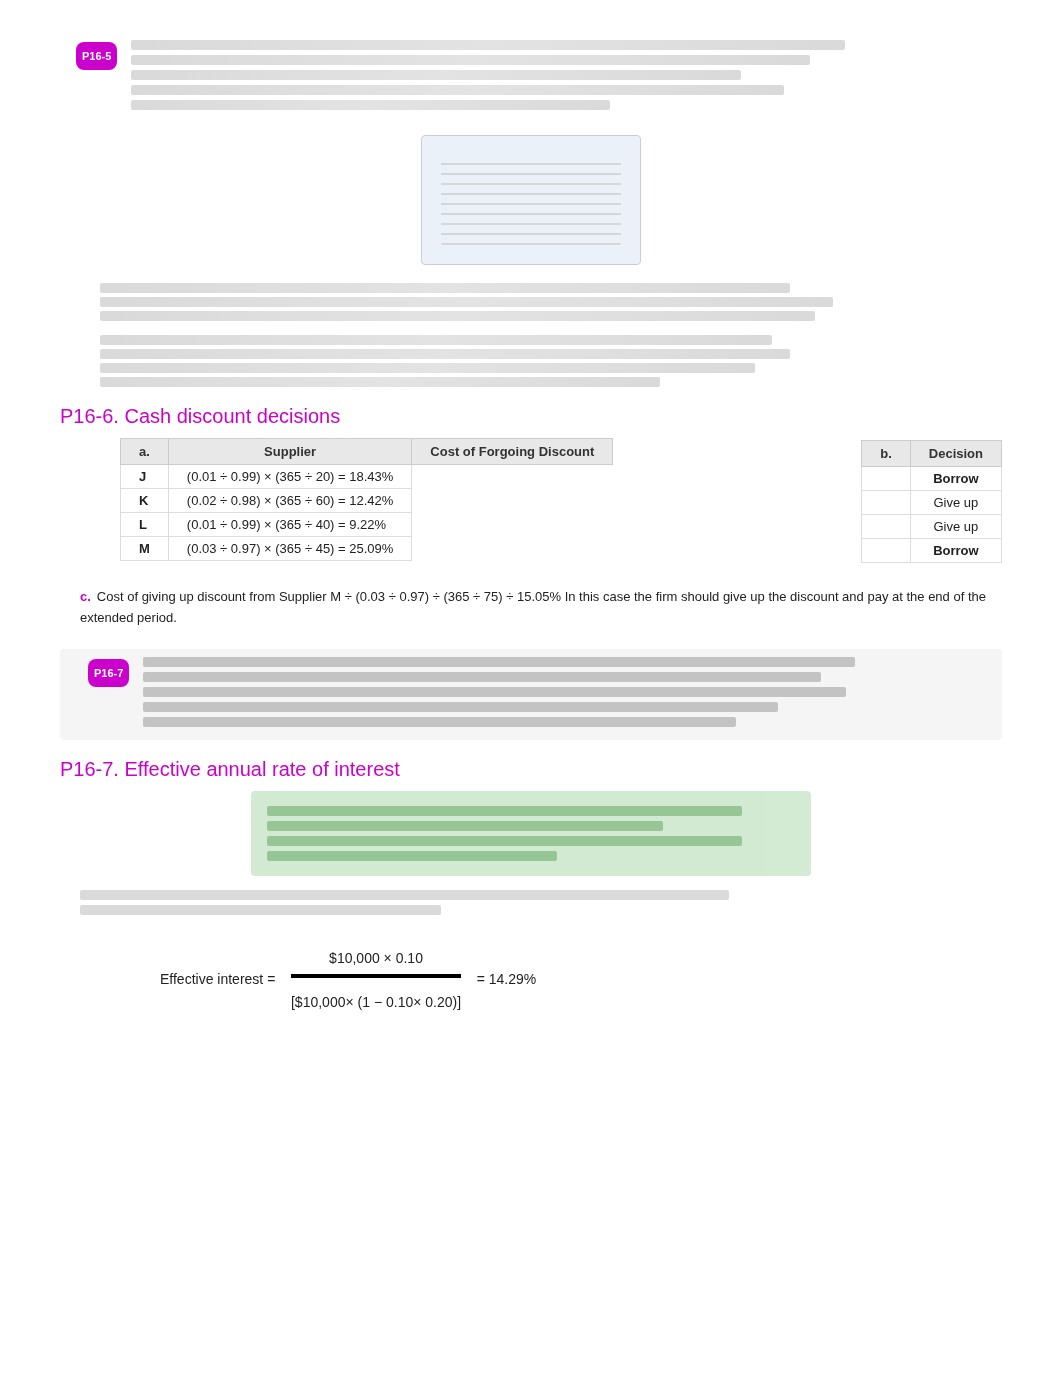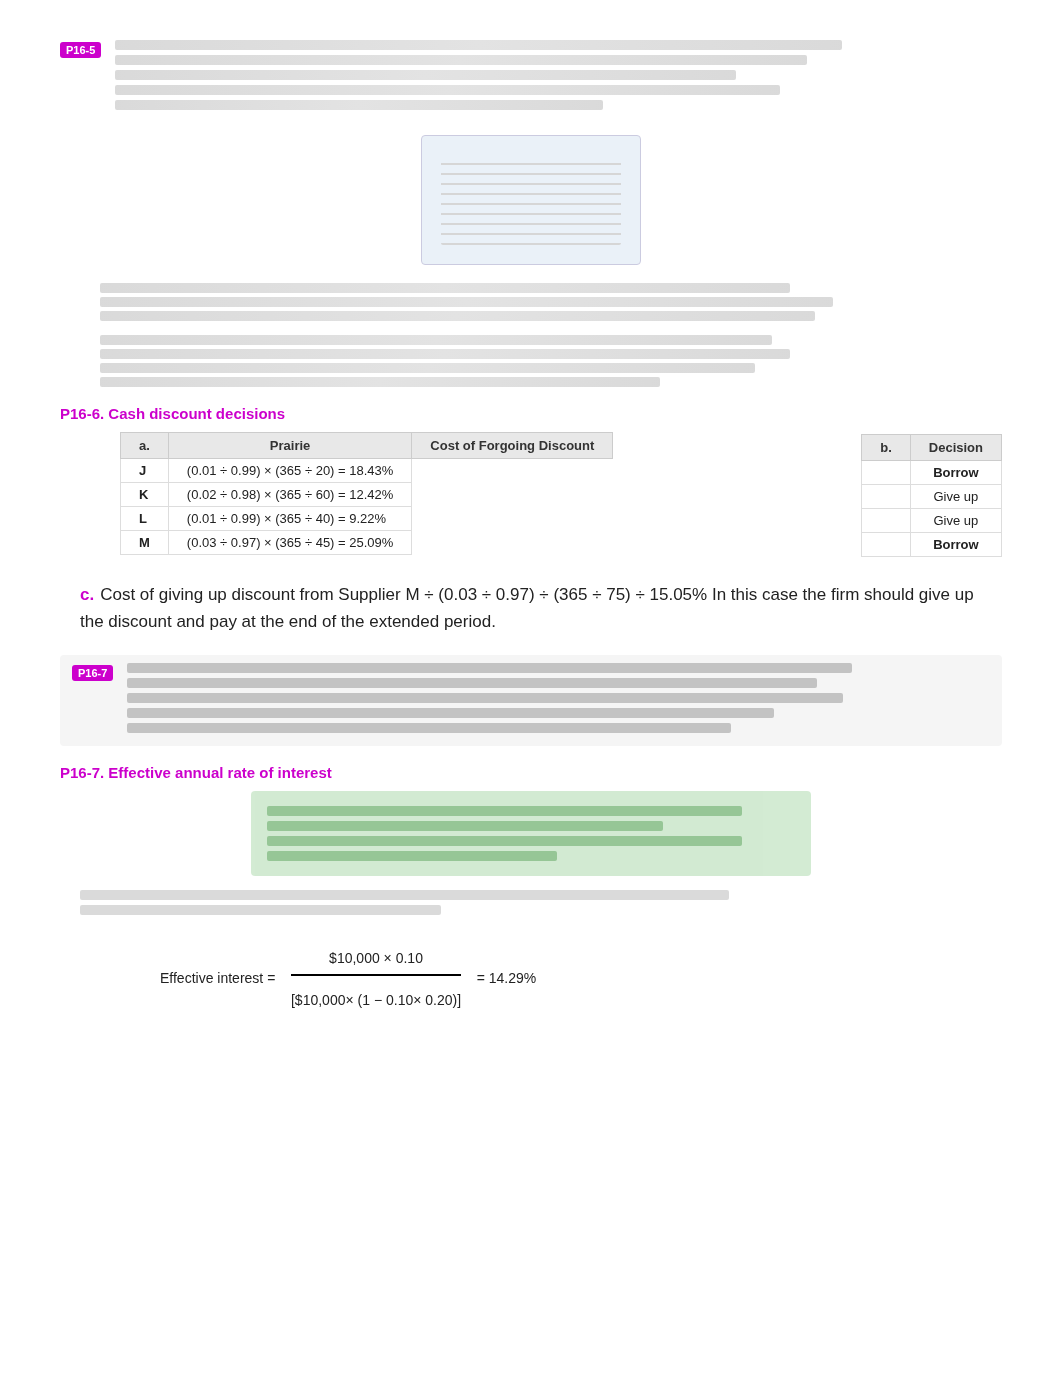--- a/index.html
+++ b/index.html
@@ -8,22 +8,22 @@
       font-family: Arial, sans-serif;
       font-size: 14px;
       color: #222;
       width: 1062px;
       min-height: 1376px;
       padding: 40px 60px;
     }
 
     .problem-header {
       color: #cc00cc;
-      font-weight: bold;
-      font-size: 15px;
+      font-weight: normal;
+      font-size: 20px;
       margin-bottom: 10px;
       margin-top: 10px;
     }
 
     
     .discount-table {
       border-collapse: collapse;
       margin-left: 40px;
       margin-bottom: 14px;
     }
@@ -61,21 +61,21 @@
 
     .narrative-text {
       font-size: 13px;
       color: #222;
       margin-left: 40px;
       margin-bottom: 10px;
       line-height: 1.6;
     }
 
     .part-c {
-      font-size: 17px;
+      font-size: 13px;
       color: #222;
       margin-left: 20px;
       margin-bottom: 14px;
       line-height: 1.6;
     }
 
     
     .image-placeholder {
       width: 220px;
       height: 130px;
@@ -105,24 +105,25 @@
     .top-problem {
       display: flex;
       gap: 14px;
       margin-bottom: 20px;
     }
     .top-problem-label {
       background: #cc00cc;
       color: #fff;
       font-size: 11px;
       font-weight: bold;
-      padding: 2px 6px;
-      border-radius: 3px;
+      padding: 8px 6px;
+      border-radius: 8px;
       height: fit-content;
       margin-top: 2px;
+      margin-left: 16px;
     }
     .top-problem-text {
       flex: 1;
     }
 
     .blurred-row {
       height: 10px;
       background: linear-gradient(90deg, #bbb 0%, #ccc 50%, #bbb 100%);
       border-radius: 2px;
       margin-bottom: 5px;
@@ -137,21 +138,21 @@
       line-height: 2.0;
     }
     .math-fraction {
       display: inline-block;
       vertical-align: middle;
       text-align: center;
       margin: 0 4px;
     }
     .math-fraction .numerator {
       display: block;
-      border-bottom: 2px solid #000000;
+      border-bottom: 4px solid #000000;
       padding-bottom: 2px;
     }
     .math-fraction .denominator {
       display: block;
       padding-top: 2px;
       margin-top: 8px;
     }
 
     
     .mid-problem {
@@ -213,21 +214,21 @@
 
 <div style="margin-bottom:20px;">
   <div class="problem-header">P16-6.  Cash discount decisions</div>
 
   <div class="ab-container">
     <div class="part-a">
       <table class="discount-table">
         <thead>
           <tr>
             <th><span>a.</span></th>
-            <th>Prairie</th>
+            <th>Supplier</th>
             <th>Cost of Forgoing Discount</th>
           </tr>
         </thead>
         <tbody id="discount-tbody">
         <tr>
       <td class="left" style="font-weight:bold;">J</td>
       <td style="text-align:left;">(0.01 ÷  0.99) ×  (365 ÷  20) =  18.43%</td>
     </tr>
             <tr>
       <td class="left" style="font-weight:bold;">K</td>

